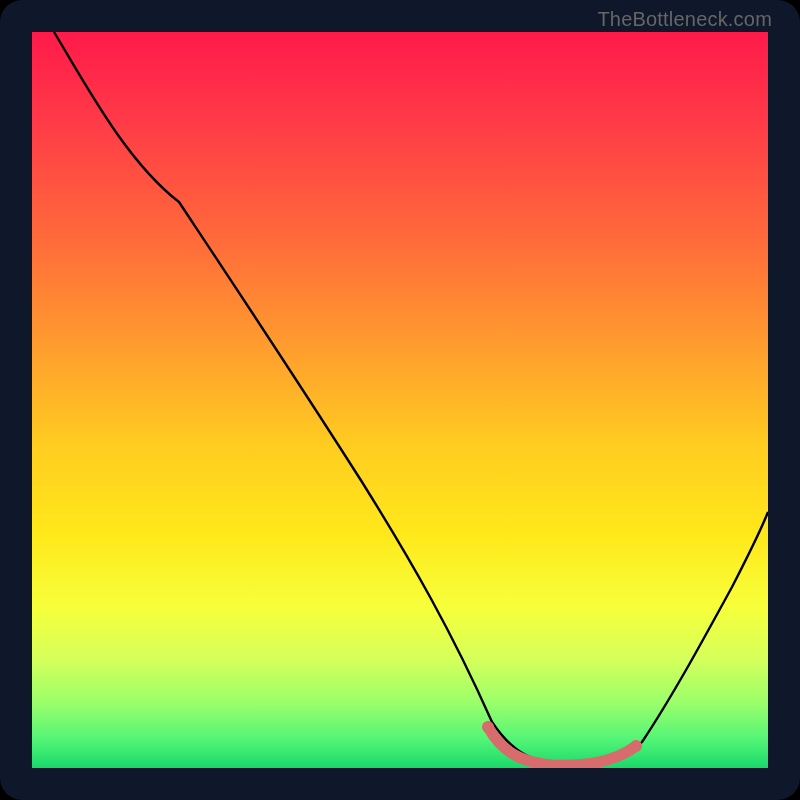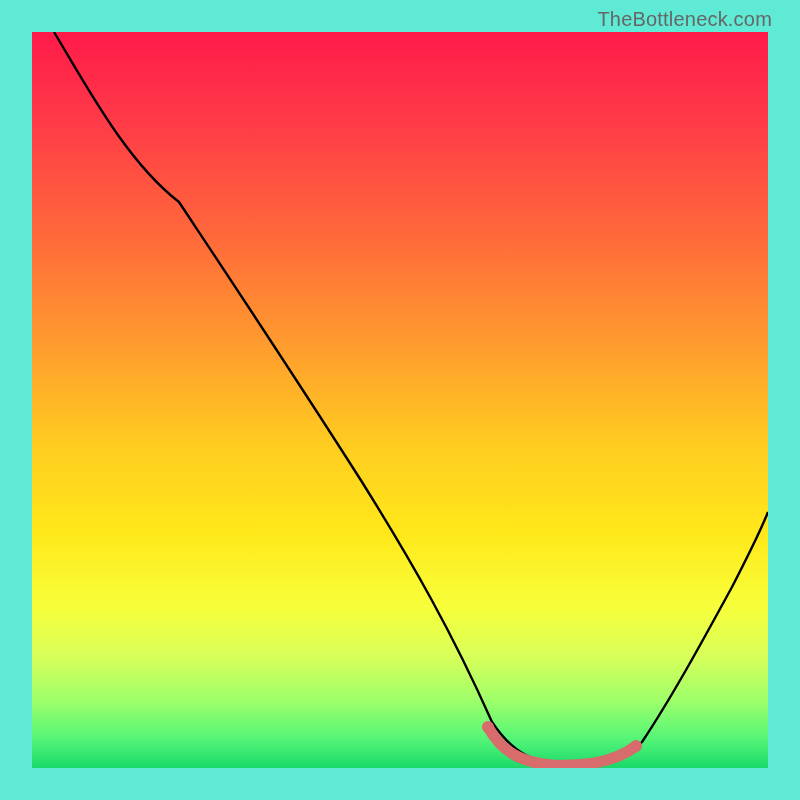--- a/index.html
+++ b/index.html
@@ -8,21 +8,22 @@
     width: 800px;
     height: 800px;
     background: #000;
     overflow: hidden;
     font-family: Arial, Helvetica, sans-serif;
   }
   .frame {
     position: relative;
     width: 800px;
     height: 800px;
-    background: #5eead4;
+    background: #0f172a;
+    border-radius: 22px;
   }
   .plot-area {
     position: absolute;
     left: 32px;
     top: 32px;
     width: 736px;
     height: 736px;
     
     background: linear-gradient(
       to bottom,

